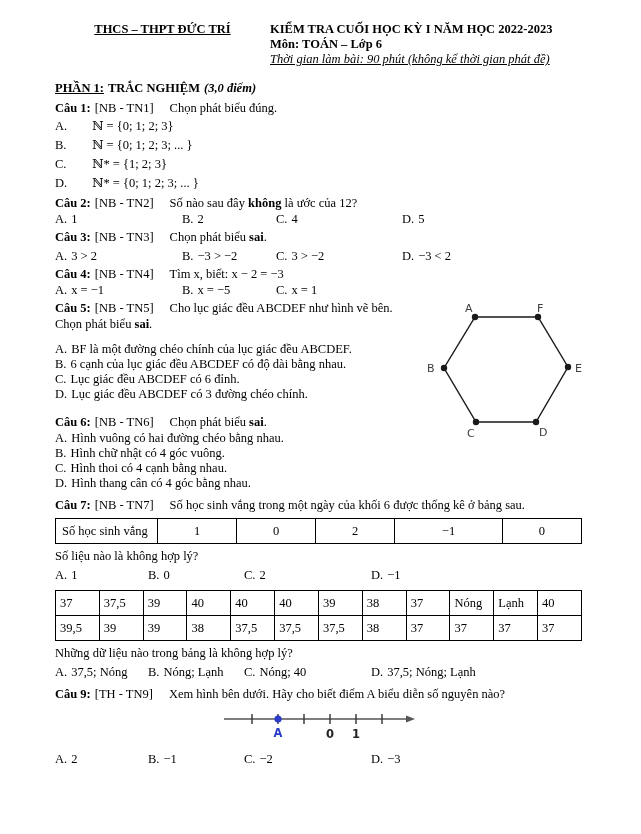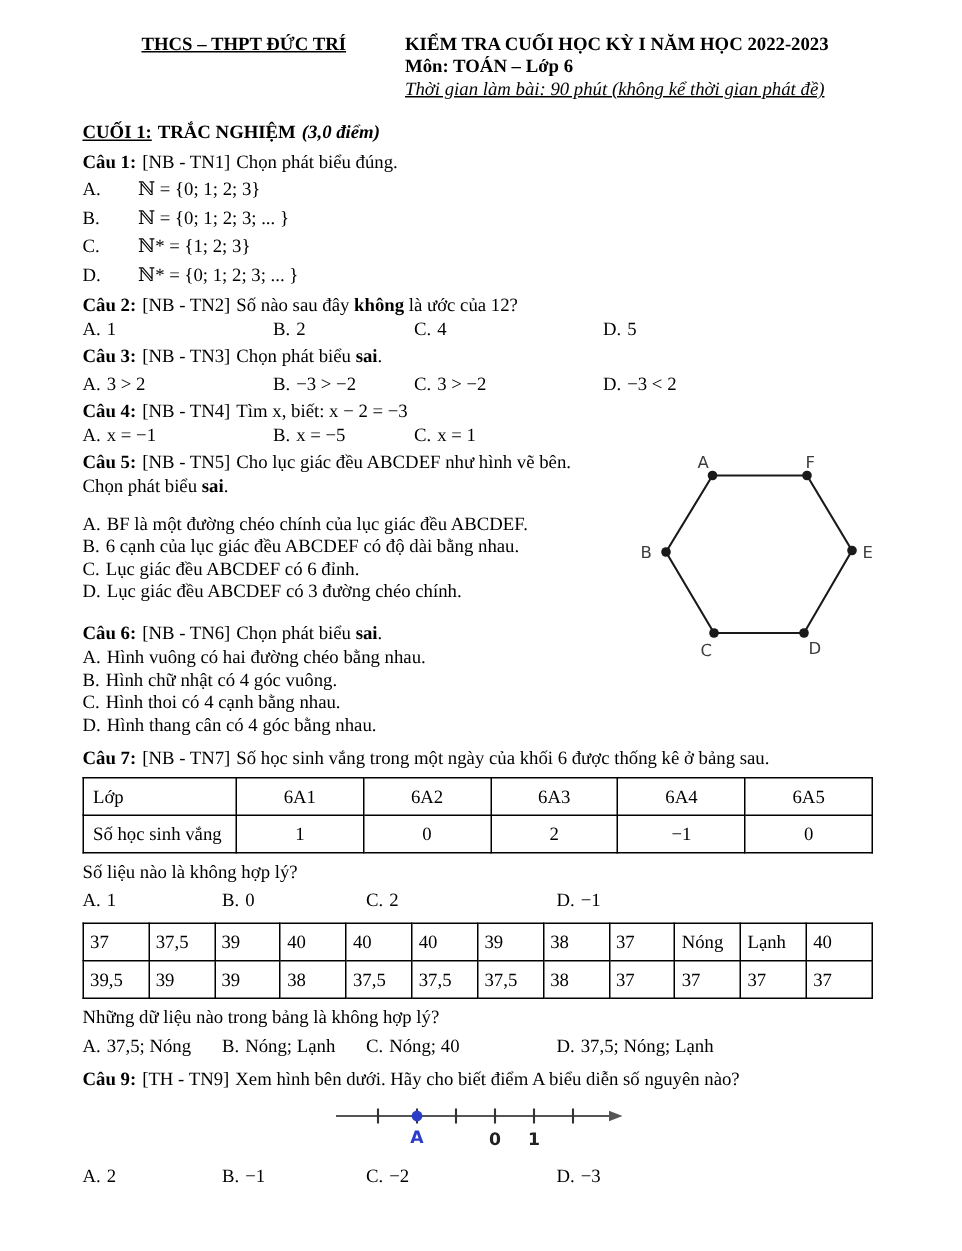--- a/index.html
+++ b/index.html
@@ -19,21 +19,21 @@
   
   .section{margin:14px 0 5px;font-weight:bold;}
   .section .lbl{text-decoration:underline;margin-right:4px;}
   .section .ttl{margin-right:4px;}
   .section .pts{font-style:italic;}
 
   
   .q{margin:0 0 3px;}
   .q-head{margin:0 0 1px;}
   .q-label{font-weight:bold;margin-right:4px;}
-  .q-tag{margin-right:4px;}
+  .q-tag{margin-right:16px;}
   .b{font-weight:bold;}
 
   .opt-line{line-height:15px;}
   .q1 .opt-line{line-height:19px;}
   .q1 .opt-letter{display:inline-block;width:33px;}
   .opt-letter{margin-right:4px;}
 
   .opt-grid{display:grid;margin:1px 0 2px;}
   .ga{grid-template-columns:127px 94px 126px 1fr;}
   .gb{grid-template-columns:93px 96px 127px 1fr;}
@@ -65,21 +65,21 @@
       <span class="school">THCS – THPT ĐỨC TRÍ</span>
     </div>
     <div class="hdr-right">
       <div class="ht1">KIỂM TRA CUỐI HỌC KỲ I NĂM HỌC 2022-2023</div>
       <div class="ht2">Môn: TOÁN – Lớp 6</div>
       <div class="ht3">Thời gian làm bài: 90 phút (không kể thời gian phát đề)</div>
     </div>
   </div>
 
   <div class="section">
-    <span class="lbl">CUỐI 1:</span><span class="ttl">TRẮC NGHIỆM</span><span class="pts">(3,0 điểm)</span>
+    <span class="lbl">PHẦN 1:</span><span class="ttl">TRẮC NGHIỆM</span><span class="pts">(3,0 điểm)</span>
   </div>
 
   <div class="q q1">
     <div class="q-head">
       <span class="q-label">Câu 1:</span><span class="q-tag">[NB - TN1]</span><span>Chọn phát biểu đúng.</span>
     </div>
     <div class="opt-line"><span class="opt-letter">A.</span><span>ℕ = {0; 1; 2; 3}</span></div>
     <div class="opt-line"><span class="opt-letter">B.</span><span>ℕ = {0; 1; 2; 3; ... }</span></div>
     <div class="opt-line"><span class="opt-letter">C.</span><span>ℕ* = {1; 2; 3}</span></div>
     <div class="opt-line"><span class="opt-letter">D.</span><span>ℕ* = {0; 1; 2; 3; ... }</span></div>
@@ -169,28 +169,20 @@
     <table class="t1">
       <colgroup>
           <col style="width:102px">
           <col>
           <col>
           <col>
           <col>
           <col>
         </colgroup>
       <tbody>
-          <tr>
-        <td>Lớp</td>
-        <td class="c">6A1</td>
-        <td class="c">6A2</td>
-        <td class="c">6A3</td>
-        <td class="c">6A4</td>
-        <td class="c">6A5</td>
-      </tr>
       <tr>
         <td>Số học sinh vắng</td>
         <td class="c">1</td>
         <td class="c">0</td>
         <td class="c">2</td>
         <td class="c">−1</td>
         <td class="c">0</td>
       </tr>
     </tbody>
       </table>

